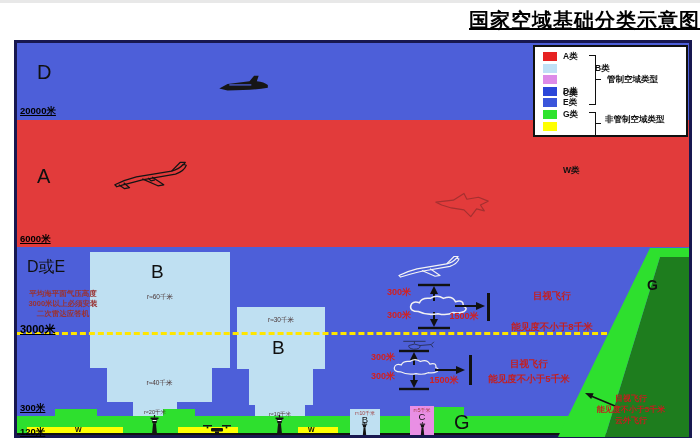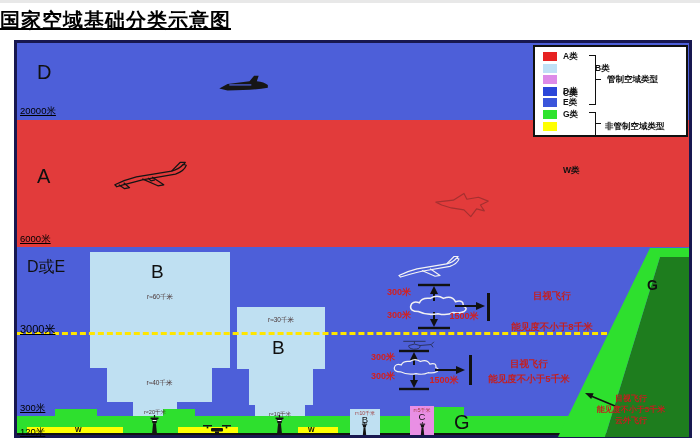--- a/index.html
+++ b/index.html
@@ -1,22 +1,22 @@
 <!DOCTYPE html>
 <html><head>
 <meta charset="utf-8">
 <style>
   html,body{margin:0;padding:0;background:#fff;}
   #stage{position:relative;width:700px;height:446px;background:#fff;overflow:hidden;
          font-family:"Liberation Sans","DejaVu Sans",sans-serif;}
   .abs{position:absolute;}
-  #title{left:0;top:7px;width:700px;text-align:left;font-size:20px;font-weight:bold;
+  #title{left:0;top:7px;width:700px;text-align:right;font-size:20px;font-weight:bold;
          color:#000;text-decoration:underline;letter-spacing:1px;}
   #diagram{left:14px;top:40px;width:672px;height:392px;border:3px solid#181850;background:#4D5FD9;}
-  .alt{color:#000;font-size:9.5px;font-weight:normal;text-decoration:underline;white-space:nowrap;}
+  .alt{color:#000;font-size:9.5px;font-weight:bold;text-decoration:underline;white-space:nowrap;}
   .zone{color:#101010;font-size:19px;}
   .rl{font-size:6.5px;color:#4a3434;text-align:center;white-space:nowrap;}
   .rl2{font-size:5px;color:#a03838;text-align:center;white-space:nowrap;}
   .red{color:#D22020;font-weight:bold;font-size:9px;white-space:nowrap;}
   .rule{color:#C51E1E;font-weight:bold;font-size:9.5px;text-align:center;white-space:nowrap;}
   .dash3000{border-top:3px dashed #FFE600;}
   .legend{background:#fff;border:2px solid #101010;}
   .lglabel{font-size:8.5px;font-weight:bold;color:#101010;white-space:nowrap;}
   .bracket{width:6px;border:1.4px solid #101010;border-left:none;}
   .tick{border-top:1.4px solid #101010;}
@@ -140,20 +140,25 @@
     <div class="abs zone" style="left:630px;top:234px;font-size:14px;font-weight:bold;">G</div>
     <div class="abs wlab" style="left:58px;top:383px;">W</div>
     <div class="abs wlab" style="left:291px;top:383px;">W</div>
 
     <div class="abs rl" style="left:108px;top:250px;width:70px;">r≈60千米</div>
     <div class="abs rl" style="left:110px;top:336px;width:65px;">r≈40千米</div>
     <div class="abs rl" style="left:120px;top:366px;width:36px;font-size:5.5px;">r≈20千米</div>
     <div class="abs rl" style="left:228px;top:273px;width:72px;">r≈30千米</div>
     <div class="abs rl" style="left:240px;top:368px;width:46px;font-size:5.5px;">r≈10千米</div>
 
+    <div class="abs note" style="left:0;top:246px;width:92px;">
+      <div>平均海平面气压高度</div>
+      <div>3000米以上必须安装</div>
+      <div>二次雷达应答机</div>
+    </div>
 
     <svg class="abs" style="left:376px;top:211px;" width="76" height="28" viewBox="0 0 90 34">
       <g stroke="#f4f4f4" stroke-width="1.4" fill="none" stroke-linejoin="round">
         <path d="M6 26 Q16 21 28 18 L64 12 Q72 10 76 5 L79 6 Q77 12 68 15 L34 21 Q18 25 8 28 Z"></path>
         <path d="M64 12 L73 3 L78 3 L76 6"></path>
         <path d="M34 20 L50 27 L56 26 L44 18"></path>
       </g>
     </svg>
     <svg class="abs" style="left:397px;top:240px;" width="40" height="47" viewBox="0 0 40 47">
       <g stroke="#111" stroke-width="2.4">
@@ -249,17 +254,17 @@
       <div class="abs lglabel" style="left:28px;top:50.4px;">E类</div>
       <div class="abs" style="left: 8px; top: 63px; width: 14px; height: 9px; background-color: rgb(46, 227, 46);"></div>
       <div class="abs lglabel" style="left:28px;top:62px;">G类</div>
       <div class="abs" style="left: 8px; top: 74.6px; width: 14px; height: 9px; background-color: rgb(255, 255, 0);"></div>
       <div class="abs lglabel" style="left:28px;top:73.6px;margin-top:44px;">W类</div>
       <div class="abs bracket" style="left:54px;top:8px;height:48px;"></div>
       <div class="abs tick" style="left:60px;top:32px;width:6px;height:0;"></div>
       <div class="abs lglabel" style="left:72px;top:27px;">管制空域类型</div>
       <div class="abs bracket" style="left:54px;top:65px;height:22px;"></div>
       <div class="abs tick" style="left:60px;top:76px;width:6px;height:0;"></div>
-      <div class="abs lglabel" style="left:70px;top:74px;">非管制空域类型</div>
+      <div class="abs lglabel" style="left:70px;top:67px;">非管制空域类型</div>
     </div>
 
   </div>
 </div>
 
 </body></html>

